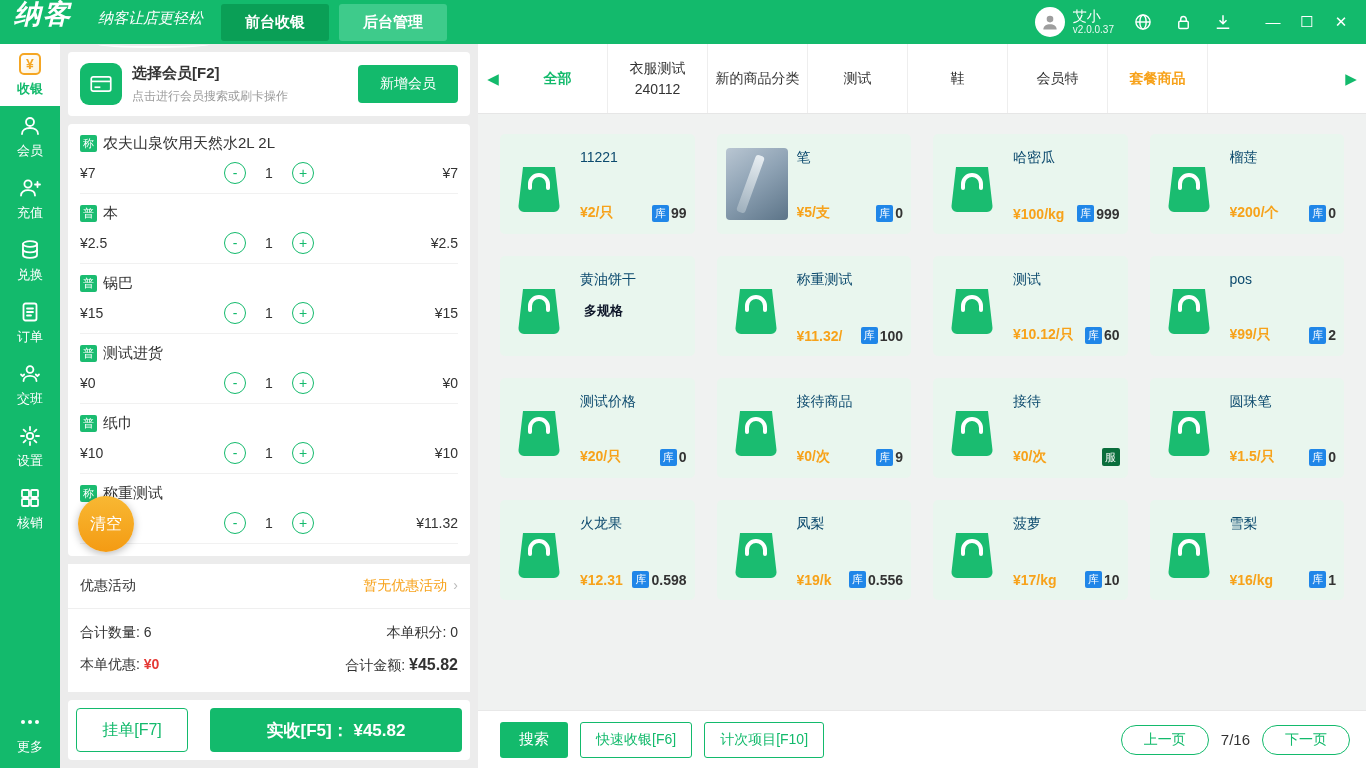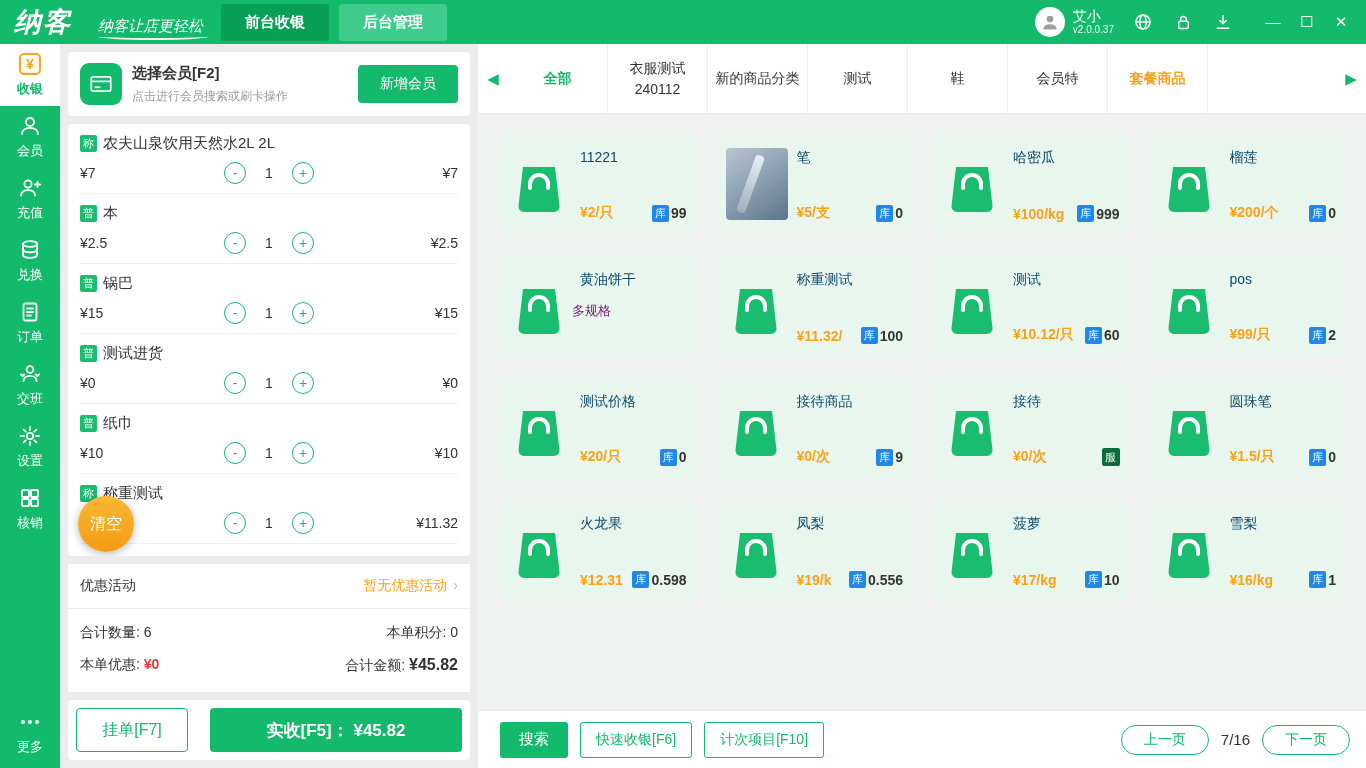--- a/index.html
+++ b/index.html
@@ -6,21 +6,21 @@
   html,body { width:1366px; height:768px; overflow:hidden; }
   body { font-family:"Liberation Sans","DejaVu Sans",sans-serif; background:#ececec; }
   button { font-family:inherit; cursor:pointer; }
 
   .app { width:1366px; height:768px; display:flex; flex-direction:column; }
 
   
   .topbar { height:44px; background:#13ba6c; display:flex; align-items:center; color:#fff; padding:0 10px; flex:0 0 44px; }
   .logo-wrap { display:flex; align-items:baseline; gap:26px; padding-left:4px;text-align:center; }
   .logo { font-size:27px; font-weight:bold; font-style:italic; letter-spacing:2px; }
-  .slogan { font-size:15px; font-style:italic; position:relative; padding-bottom:4px; }
+  .slogan { font-size:15px; font-style:italic; position:relative; padding-bottom:20px; }
   .slogan::after { content:''; position:absolute; left:0; right:-6px; bottom:0; height:5px;
                    border-bottom:2px solid rgba(255,255,255,.95); border-radius:0 0 100% 100%; }
   .top-tabs { display:flex; gap:10px; margin-left:18px; }
   .top-tab { border:none; color:#fff; font-size:15px; font-weight:bold; padding:9px 24px; border-radius:3px; background:#3ecb8b; }
   .top-tab.active { background:#0a9f56; }
   .top-right { margin-left:auto; display:flex; align-items:center; gap:18px; }
   .userbox { display:flex; align-items:center; gap:8px; cursor:pointer; }
   .avatar { width:30px; height:30px; border-radius:50%; background:#fff; display:flex; align-items:center; justify-content:center; overflow:hidden; }
   .uinfo { display:flex; flex-direction:column; line-height:1.15; }
   .uname { font-size:14px; }
@@ -90,21 +90,21 @@
 
   .grid { flex:1; padding:20px 22px; display:grid; grid-template-columns:repeat(4,1fr); grid-auto-rows:100px; gap:22px;
           align-content:start; overflow:hidden; }
   .pcard { background:#e9f6ee; border-radius:5px; position:relative; cursor:pointer; }
   .pbag { position:absolute; left:12px; top:50%; transform:translateY(-50%); width:54px; height:60px; }
   .pphoto { position:absolute; left:9px; top:50%; transform:translateY(-50%); width:62px; height:72px; border-radius:4px;
             background:linear-gradient(145deg,#b9c6d2 0%,#8fa3b5 45%,#5c7488 100%); overflow:hidden; }
   .pphoto::after { content:''; position:absolute; left:20px; top:6px; width:9px; height:60px;
                    background:linear-gradient(180deg,#e8eef2,#9fb0bd); transform:rotate(20deg); border-radius:3px; }
   .pname { position:absolute; left:80px; top:15px; right:8px; font-size:14px; color:#0c4a6e; white-space:nowrap; overflow:hidden; }
-  .pspec { position:absolute; left:72px; top:46px; color:#701a75; font-size:13px; }
+  .pspec { position:absolute; left:84px; top:46px; color:#0f172a; font-size:13px;font-weight:bold; }
   .pbottom { position:absolute; left:80px; right:8px; bottom:12px; display:flex; align-items:center; }
   .pprice { color:#f7a21a; font-weight:bold; font-size:14px; flex:1; white-space:nowrap; overflow:hidden; }
   .pstock { display:flex; align-items:center; gap:2px; font-size:14px; color:#333; font-weight:bold; white-space:nowrap; }
   .kubadge { width:17px; height:17px; background:#2086e8; color:#fff; font-size:11px; font-weight:normal; border-radius:2px;
              display:flex; align-items:center; justify-content:center; }
   .servbadge { width:18px; height:18px; background:#0a6e3c; color:#fff; font-size:11px; border-radius:2px;
                display:flex; align-items:center; justify-content:center; }
 
   .bottom-bar { height:58px; flex:0 0 58px; background:#fff; display:flex; align-items:center; padding:0 16px; gap:12px; border-top:1px solid #e8e8e8; }
   .scan-wrap { position:relative; display:flex; align-items:center; }

